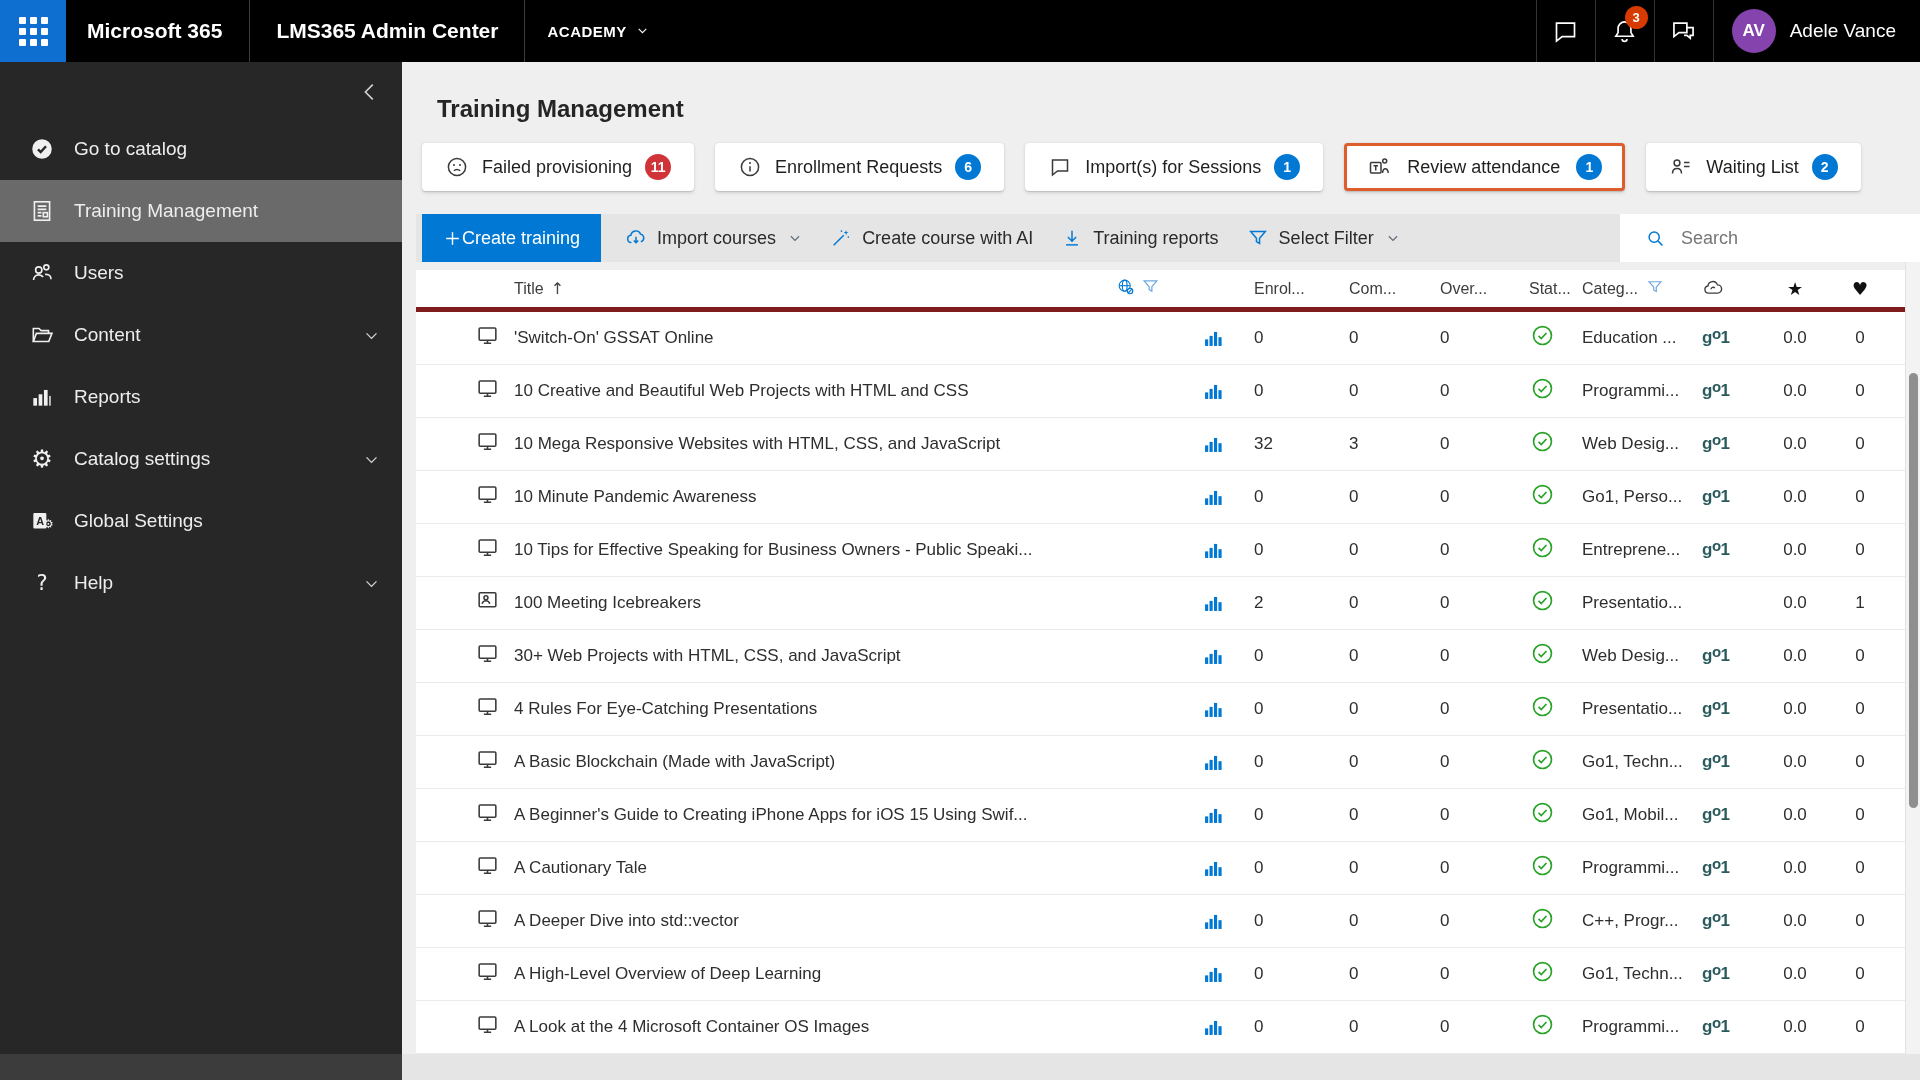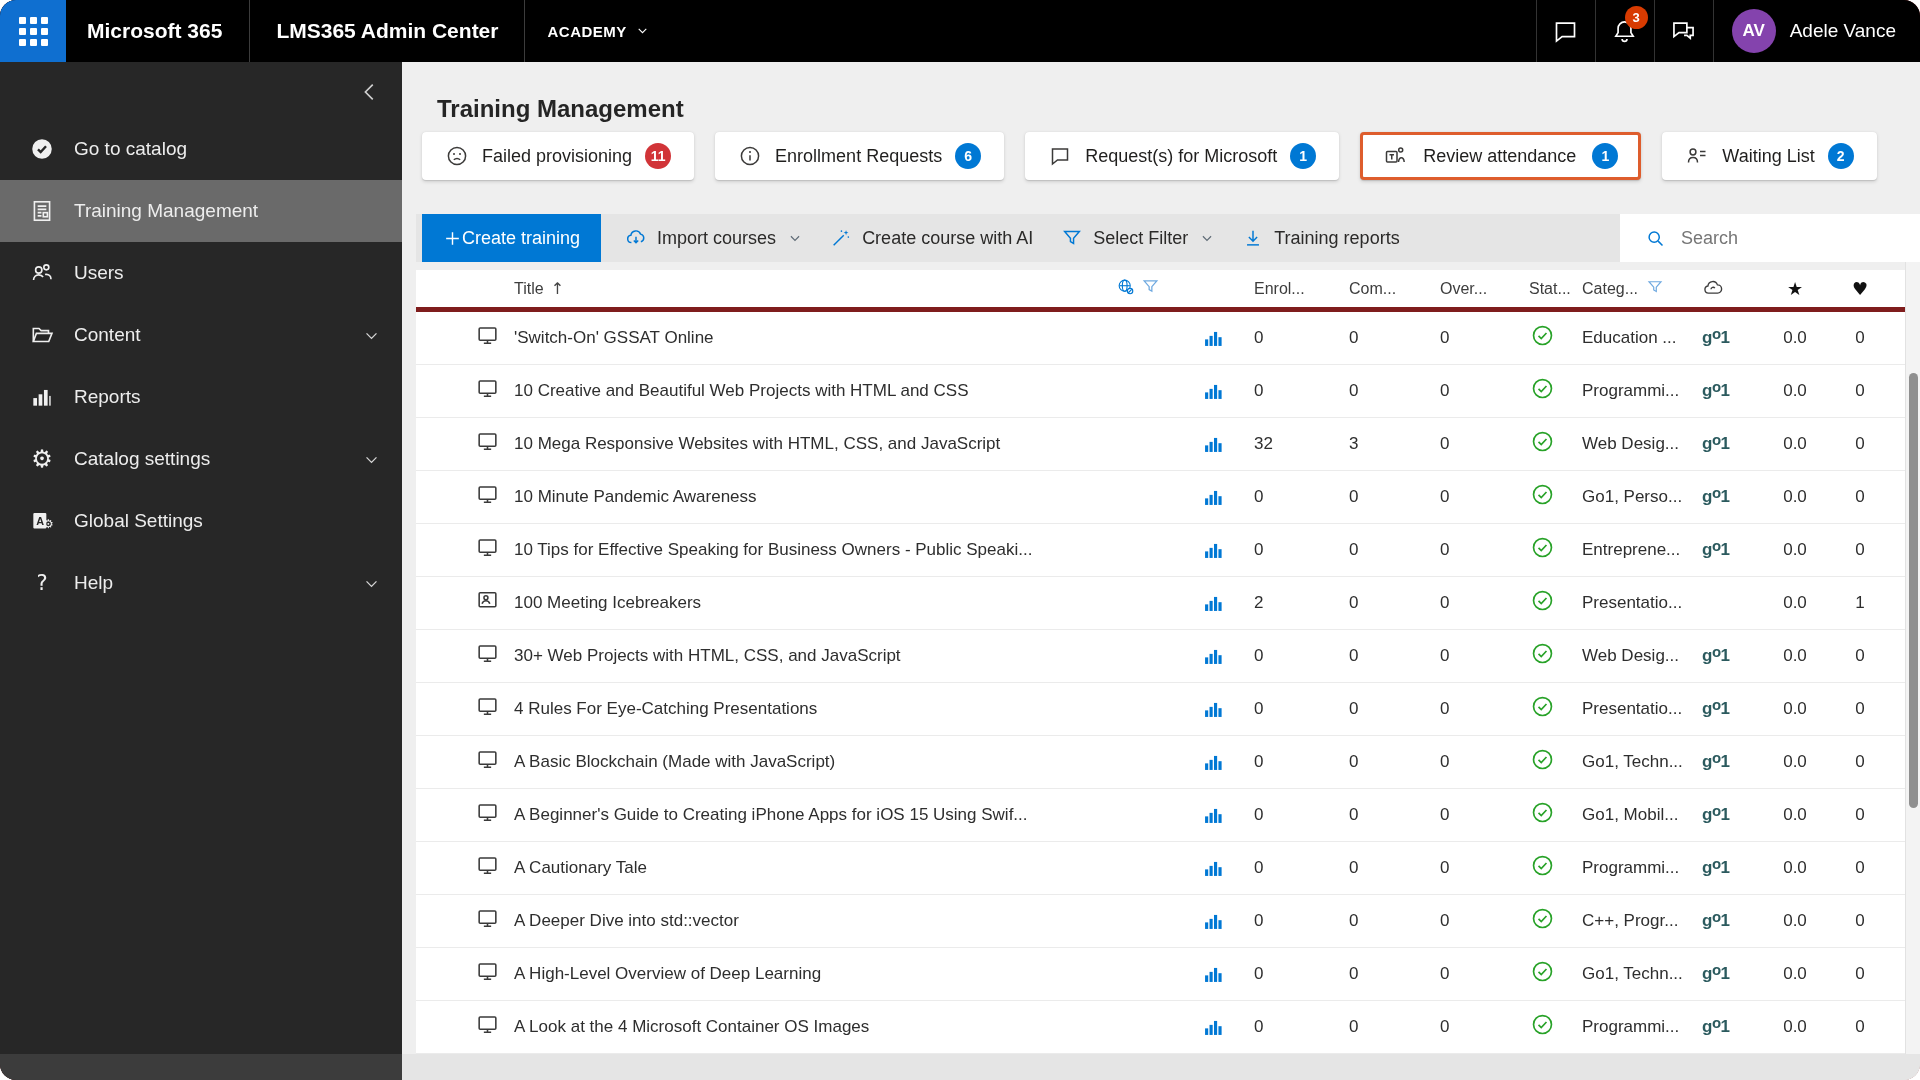--- a/index.html
+++ b/index.html
@@ -1,18 +1,18 @@
 <!DOCTYPE html>
 <html><head>
 <meta charset="utf-8">
 <style>
   html,body{margin:0;padding:0;background:#fff;}
   *{box-sizing:border-box;}
   .screen{position:relative;width:1920px;height:1080px;overflow:hidden;
-    font-family:"Liberation Sans",sans-serif;background:#7f1d1d;border-radius:16px;}
+    font-family:"Liberation Sans",sans-serif;background:#7f1d1d;}
 
   
   .topbar{position:absolute;left:0;top:0;width:1920px;height:62px;background:#000;
     display:flex;align-items:center;color:#fff;z-index:50;}
   .waffle{width:66px;height:62px;background:#0f6fd0;border:none;cursor:pointer;
     display:flex;align-items:center;justify-content:center;flex:0 0 auto;}
   .waffle-grid{display:grid;grid-template-columns:repeat(3,7px);grid-template-rows:repeat(3,7px);gap:4px;}
   .waffle-grid span{background:#fff;width:7px;height:7px;border-radius:1px;}
   .tb-brand{font-size:21px;font-weight:700;padding:0 27px 0 21px;white-space:nowrap;cursor:pointer;}
   .tb-admin{font-size:21px;font-weight:600;padding:0 26px;white-space:nowrap;cursor:pointer;}
@@ -45,21 +45,21 @@
   .side-label{margin-left:19px;font-size:19px;white-space:nowrap;}
   .side-chevron{margin-left:auto;margin-right:22px;color:#d8d8d8;display:flex;}
   .side-chevron svg{width:17px;height:17px;}
   .sidebar-footer{position:absolute;bottom:0;left:0;width:100%;height:26px;background:#3c3c3c;}
 
   
   .main{position:absolute;left:402px;top:62px;width:1518px;height:1018px;background:#efefef;}
   .page-title{position:absolute;left:35px;top:33px;margin:0;font-size:24px;font-weight:700;color:#252525;}
 
   
-  .tabs{position:absolute;left:20px;top:70px;display:flex;gap:21px;}
+  .tabs{position:absolute;left:20px;top:81px;display:flex;gap:21px;}
   .tab{height:48px;background:#fff;border:none;border-radius:4px;display:flex;align-items:center;gap:13px;
     padding:0 23px;font-size:18px;color:#201f1e;cursor:pointer;
     box-shadow:0 1.6px 3.6px rgba(0,0,0,.13),0 .3px .9px rgba(0,0,0,.1);font-family:inherit;}
   .tab.selected{border:3px solid #de5d2d;padding:0 20px;gap:16px;}
   .tab-icon{display:flex;color:#3b3a39;}
   .tab-icon svg{width:24px;height:24px;}
   .tab-badge{min-width:26px;height:26px;border-radius:13px;color:#fff;font-size:14px;font-weight:600;
     display:flex;align-items:center;justify-content:center;padding:0 4px;}
 
   
@@ -308,21 +308,21 @@
           </span>
        <span>Enrollment Requests</span>
        <span class="tab-badge" style="background:#0078d4">6</span>
      </button>
         <button class="tab">
        <span class="tab-icon">
             <svg viewBox="0 0 24 24" fill="none" stroke="currentColor" stroke-width="1.5">
               <path d="M4.5 5h15v11h-10l-5 4z"></path>
             </svg>
           </span>
-       <span>Request(s) for Microsoft</span>
+       <span>Import(s) for Sessions</span>
        <span class="tab-badge" style="background:#0078d4">1</span>
      </button>
         <button class="tab selected">
        <span class="tab-icon">
             <svg viewBox="0 0 24 24" fill="none" stroke="currentColor" stroke-width="1.5">
               <rect x="3.5" y="7.5" width="10.5" height="10.5" rx="1"></rect>
               <path d="M6.5 10.8h4.5M8.75 10.8v4.8"></path>
               <circle cx="17.7" cy="6" r="2"></circle>
               <path d="M15.5 18c.3-2.6 1.4-4.2 2.8-4.2 1.5 0 2.7 1.8 2.9 4.2"></path>
             </svg>
@@ -371,38 +371,38 @@
             <path d="M17.5 3.5l.7 2 2 .7-2 .7-.7 2-.7-2-2-.7 2-.7z" fill="currentColor" stroke="none"></path>
             <circle cx="12.5" cy="4.5" r=".9" fill="currentColor" stroke="none"></circle>
             <circle cx="20" cy="11" r=".9" fill="currentColor" stroke="none"></circle>
           </svg>
         </span>
         <span>Create course with AI</span>
       </button>
       <button class="tbtn">
         <span class="ticon">
           <svg viewBox="0 0 24 24" fill="none" stroke="currentColor" stroke-width="1.6">
+            <path d="M12 4v11M7.5 11l4.5 4.5L16.5 11"></path>
+              <path d="M5.5 19.5h13"></path>
+          </svg>
+        </span>
+        <span>Training reports</span>
+      </button>
+      <button class="tbtn">
+        <span class="ticon">
+          <svg viewBox="0 0 24 24" fill="none" stroke="currentColor" stroke-width="1.6">
               <path d="M4 5h16l-6.3 7.2V18l-3.4-2v-3.8z"></path>
             </svg>
         </span>
         <span>Select Filter</span>
         <span class="chev">
           <svg viewBox="0 0 24 24" fill="none" stroke="currentColor" stroke-width="2">
               <path d="M5 9l7 7 7-7"></path>
             </svg>
         </span>
-      </button>
-      <button class="tbtn">
-        <span class="ticon">
-          <svg viewBox="0 0 24 24" fill="none" stroke="currentColor" stroke-width="1.6">
-            <path d="M12 4v11M7.5 11l4.5 4.5L16.5 11"></path>
-              <path d="M5.5 19.5h13"></path>
-          </svg>
-        </span>
-        <span>Training reports</span>
       </button>
     </div>
 
     <div class="searchbox">
       <svg viewBox="0 0 24 24" fill="none" stroke="currentColor" stroke-width="1.7">
         <circle cx="10.5" cy="10.5" r="5.8"></circle>
           <path d="M15 15l5 5"></path>
       </svg>
       <input type="text" placeholder="Search" style="">
     </div>

